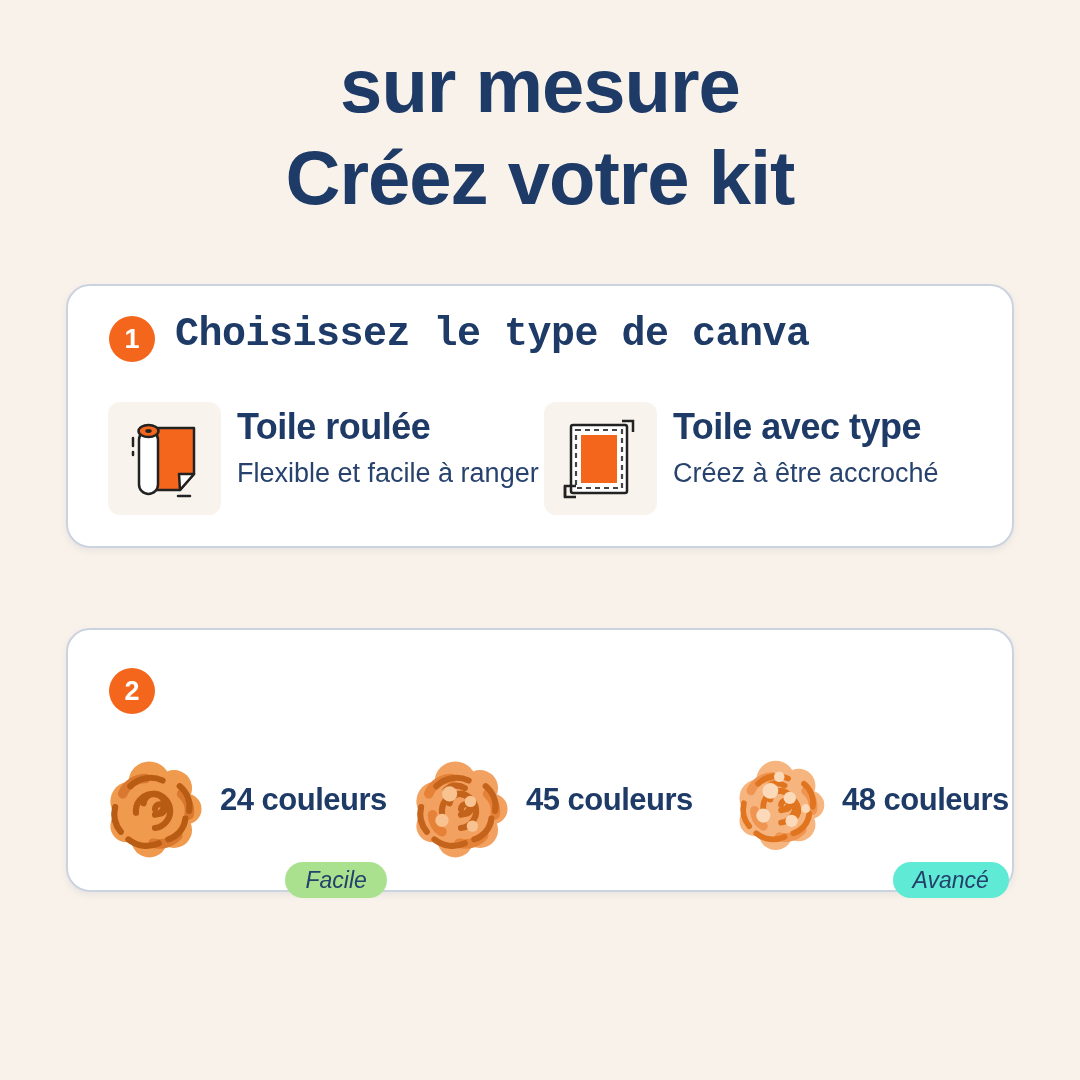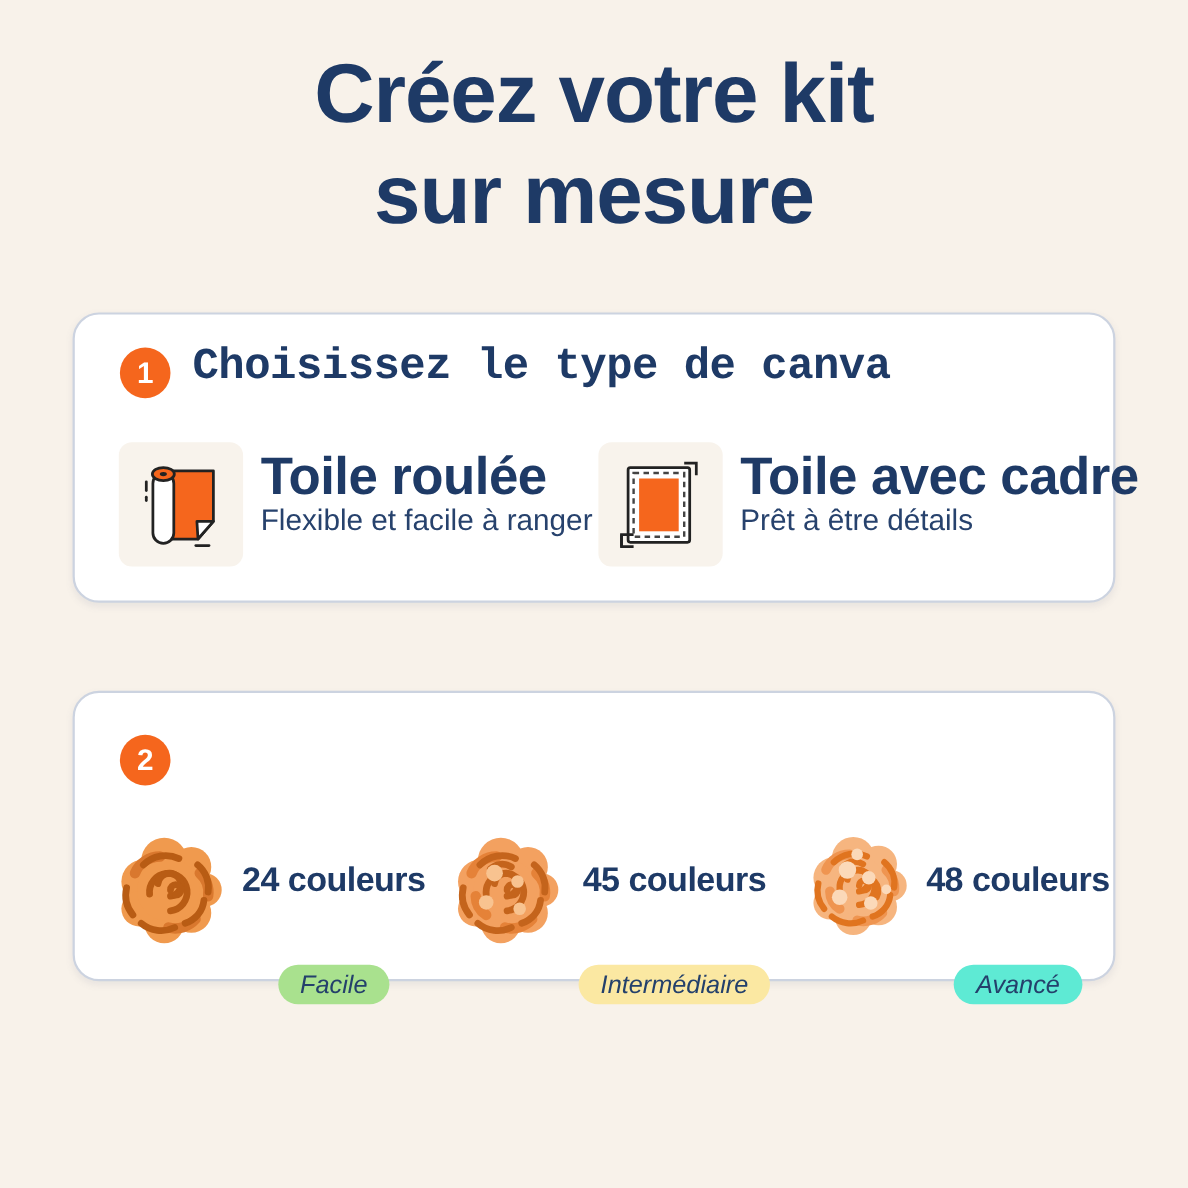--- a/index.html
+++ b/index.html
@@ -57,36 +57,36 @@
   .option-2 { left:476px; }
   .icon-tile {
     position:absolute; left:0; top:0;
     width:113px; height:113px;
     background:#f8f3ec;
     border-radius:12px;
     display:flex; align-items:center; justify-content:center;
   }
   .option-title {
     position:absolute; left:129px; top:4px;
-    font-size:48px; font-weight:800; color:#1e3a66;
+    font-size:36px; font-weight:800; color:#1e3a66;
     white-space:nowrap;
     letter-spacing:-0.5px;
   }
   .option-subtitle {
     position:absolute; left:129px; top:56px;
     font-size:27px; font-weight:400; color:#27426d;
     white-space:nowrap;
   }
   .level { position:absolute; top:122px; display:flex; align-items:flex-start; }
   .level-0 { left:30px; }
   .level-1 { left:336px; }
   .level-2 { left:660px; }
   .level-col {
-    display:flex; flex-direction:column; align-items:center;
-    margin-top:30px; margin-left:8px; gap:15px;
+    display:flex; flex-direction:column; align-items:flex-end;
+    margin-top:30px; margin-left:8px; 
   }
   .colors-label {
     font-size:31px; font-weight:800; color:#1e3a66; white-space:nowrap;
     letter-spacing:-0.5px;
   }
   .difficulty-pill {
     height:36px;
     padding:0 20px;
     border-radius:999px;
     display:flex; align-items:center; justify-content:center;
@@ -108,22 +108,22 @@
   .level-2 { --rl:#f6b57f; --rm:#ef9551; --rd:#e0741f; --rh:#fbd9b9; }
   .rose-petals circle { fill:var(--rl); }
   .rose-shade path { stroke:var(--rm); stroke-width:10; fill:none; stroke-linecap:round; }
   .rose-lines path { stroke:var(--rd); stroke-width:6.5; fill:none; stroke-linecap:round; }
   .rose-hi circle { fill:var(--rh); }
 </style>
 </head>
 <body>
 
 <div class="page-title">
+  <div>sur mesure</div>
   <div>Créez votre kit</div>
-  <div>sur mesure</div>
 </div>
 
 <div class="card card-1">
   <div class="step-badge">1</div>
   <div class="step-title">Choisissez le type de canva</div>
 
   <div class="option option-1">
     <div class="icon-tile">
       <svg class="mini-icon" width="90" height="90" viewBox="0 0 90 90">
         <path d="M30 14 H74 V60 L60 76 H30 Z" fill="#f5661d" stroke="#222222" stroke-width="2.5" stroke-linejoin="round"></path>
@@ -144,22 +144,22 @@
     <div class="icon-tile">
       <svg class="mini-icon" width="90" height="90" viewBox="0 0 90 90">
         <rect x="15" y="11" width="56" height="68" rx="2" fill="#ffffff" stroke="#222222" stroke-width="2.5"></rect>
         <rect x="20" y="16" width="46" height="58" fill="none" stroke="#444444" stroke-width="2.2" stroke-dasharray="5 4"></rect>
         <rect x="25" y="21" width="36" height="48" fill="#f5661d"></rect>
         <polyline points="66,7 77,7 77,18" fill="none" stroke="#222222" stroke-width="2.5"></polyline>
         <polyline points="20,72 9,72 9,83" fill="none" stroke="#222222" stroke-width="2.5" transform="rotate(180 14.5 77.5) rotate(180 14.5 77.5)"></polyline>
         <polyline points="20,83 9,83 9,72" fill="none" stroke="#222222" stroke-width="2.5"></polyline>
       </svg>
     </div>
-    <div class="option-title">Toile avec cadre</div>
-    <div class="option-subtitle">Prêt à être détails</div>
+    <div class="option-title">Toile avec type</div>
+    <div class="option-subtitle">Créez à être accroché</div>
   </div>
 </div>
 
 <div class="card card-2">
   <div class="step-badge" style="top:38px">2</div>
 
   <div class="level level-0">
     <svg class="rose" width="114" height="114" viewBox="0 0 120 120">
       <g class="rose-petals">
         <circle cx="34" cy="52" r="21"></circle>
@@ -230,21 +230,20 @@
       </g>
       <g class="rose-hi">
         <circle cx="48" cy="44" r="8"></circle>
           <circle cx="70" cy="52" r="6"></circle>
         <circle cx="40" cy="72" r="7"></circle>
           <circle cx="72" cy="78" r="6"></circle>
       </g>
     </svg>
     <div class="level-col">
       <div class="colors-label">45 couleurs</div>
-      <div class="difficulty-pill pill-intermediaire">Intermédiaire</div>
     </div>
   </div>
 
   <div class="level level-2">
     <svg class="rose" width="106" height="106" viewBox="0 0 120 120">
       <g class="rose-petals">
         <circle cx="34" cy="52" r="21"></circle>
           <circle cx="54" cy="32" r="22"></circle>
         <circle cx="80" cy="38" r="19"></circle>
           <circle cx="93" cy="60" r="16"></circle>

